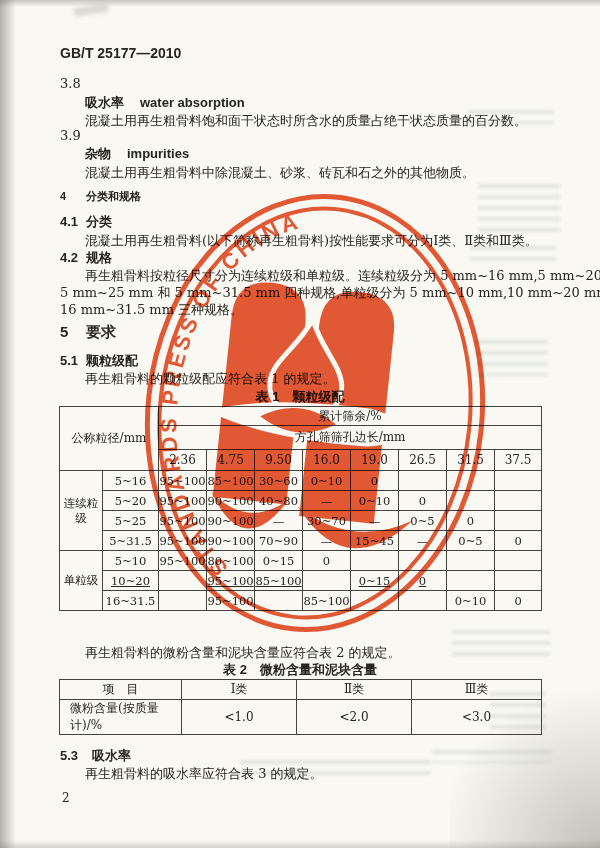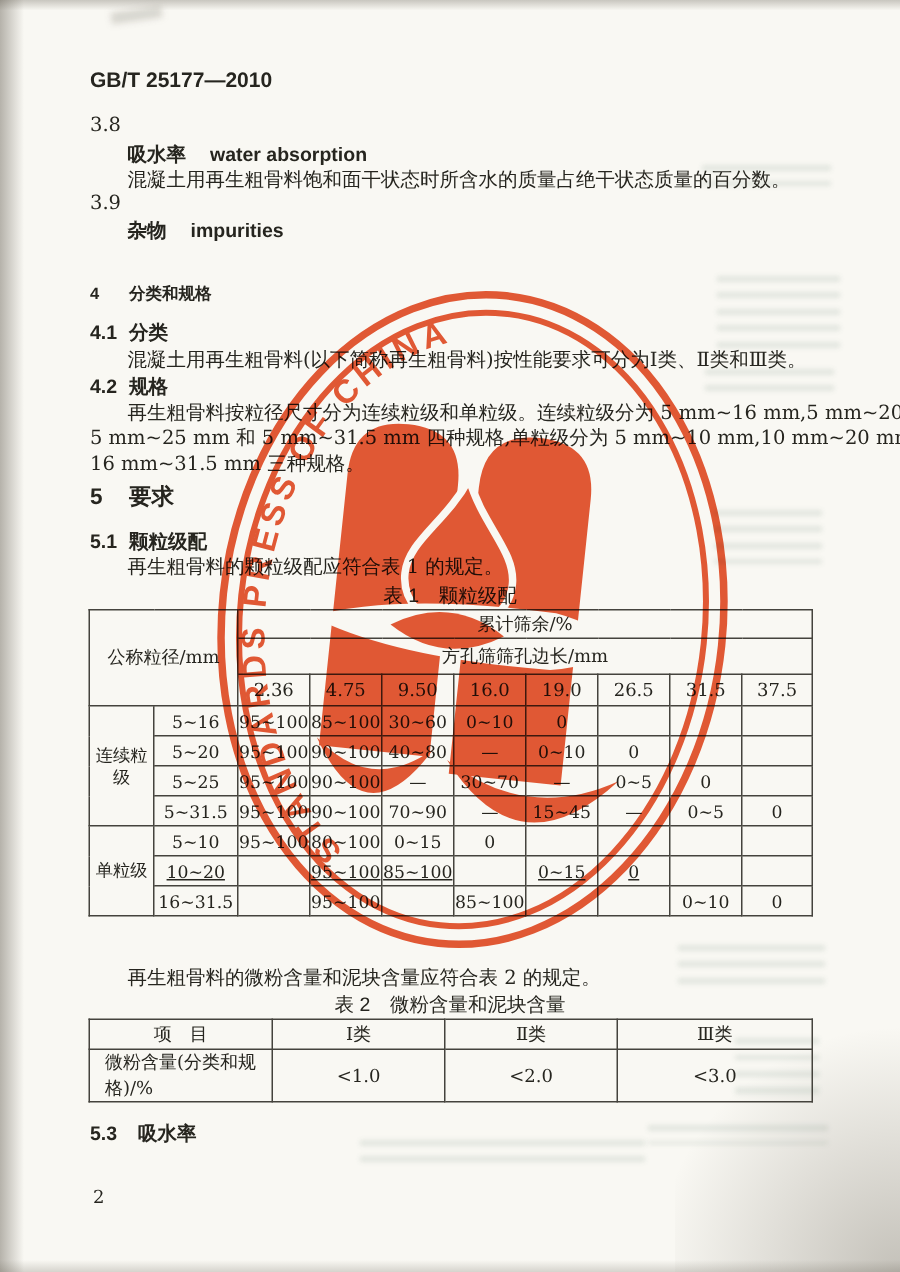--- a/index.html
+++ b/index.html
@@ -6,21 +6,21 @@
   .page{
     position:relative;width:600px;height:848px;margin:0 auto;
     background:#f9f8f3;overflow:hidden;
     font-family:"DejaVu Serif","Liberation Serif",serif;color:#26251f;
   }
   .txt{position:absolute;white-space:nowrap;font-size:13px;line-height:15px;}
   .head{font-family:"Liberation Sans","DejaVu Sans",sans-serif;font-weight:bold;}
   .num{display:inline-block;min-width:26px;}
   .termgap{display:inline-block;width:16px;}
   .caption{position:absolute;left:59px;width:482px;text-align:center;
-    font-family:"Liberation Sans","DejaVu Sans",sans-serif;font-weight:normal;font-size:13px;}
+    font-family:"Liberation Sans","DejaVu Sans",sans-serif;font-weight:bold;font-size:13px;}
   table{border-collapse:collapse;table-layout:fixed;position:absolute;background:transparent;}
   td{border:1px solid #45433d;text-align:center;padding:0;
      font-size:11.5px;font-family:"DejaVu Serif","Liberation Serif",serif;color:#26251f;overflow:hidden;}
   .t1 td.hdr{font-size:12px;}
   .t2 td{font-size:12px;}
   .t2 td.item{text-align:left;padding-left:10px;}
   .stamp{position:absolute;left:115px;top:172px;width:410px;height:478px;
      mix-blend-mode:multiply;opacity:.95;pointer-events:none;z-index:5;}
   .smudge{position:absolute;filter:blur(1.6px);opacity:.85;pointer-events:none;
      background:repeating-linear-gradient(180deg,rgba(137,158,146,.24) 0 4px,rgba(137,158,146,0) 4px 11px);}
@@ -60,20 +60,21 @@
   <div class="txt" style="left:60px;top:76px">3.8</div>
   <div class="txt" style="left:85px;top:95px">
     <span class="head">吸水率</span><span class="termgap"></span><span class="head">water absorption</span>
   </div>
   <div class="txt" style="left:85px;top:113px">混凝土用再生粗骨料饱和面干状态时所含水的质量占绝干状态质量的百分数。</div>
 
   <div class="txt" style="left:60px;top:128px">3.9</div>
   <div class="txt" style="left:85px;top:146px">
     <span class="head">杂物</span><span class="termgap"></span><span class="head">impurities</span>
   </div>
+  <div class="txt" style="left:85px;top:165px">混凝土用再生粗骨料中除混凝土、砂浆、砖瓦和石之外的其他物质。</div>
 
   <div class="txt head" style="left:60px;top:189px;font-size:11px">
     <span class="num">4</span><span>分类和规格</span>
   </div>
 
   <div class="txt head" style="left:60px;top:214px">
     <span class="num">4.1</span><span>分类</span>
   </div>
   <div class="txt" style="left:85px;top:233px">混凝土用再生粗骨料(以下简称再生粗骨料)按性能要求可分为Ⅰ类、Ⅱ类和Ⅲ类。</div>
 
@@ -220,31 +221,32 @@
         <col style="width:130px">
       </colgroup>
     <tbody>
       <tr style="height:20px">
         <td>项　目</td>
         <td>Ⅰ类</td>
         <td>Ⅱ类</td>
         <td>Ⅲ类</td>
       </tr>
       <tr style="height:20px">
-        <td class="item">微粉含量(分类和规格)/%</td>
+        <td class="item">微粉含量(按质量计)/%</td>
         <td>&lt;1.0</td>
         <td>&lt;2.0</td>
         <td>&lt;3.0</td>
       </tr>
     </tbody>
   </table>
 
   <div class="txt head" style="left:60px;top:748px">
     <span class="num" style="min-width:32px">5.3</span><span>吸水率</span>
   </div>
+  <div class="txt" style="left:85px;top:766px">再生粗骨料的吸水率应符合表 3 的规定。</div>
 
   <div class="txt" style="left:62px;top:791px;font-size:12px">2</div>
 
   <svg class="stamp" viewBox="0 0 410 478" xmlns="http://www.w3.org/2000/svg">
     <g transform="rotate(6 200 241)">
       <ellipse cx="200" cy="241" rx="167" ry="217" fill="none" stroke="#e5512b" stroke-width="5"></ellipse>
       <ellipse cx="200" cy="241" rx="155" ry="205" fill="none" stroke="#e5512b" stroke-width="4"></ellipse>
       <path id="stamp-arc" d="M135.2 407 A 138 188 0 0 1 204.8 53.1" fill="none"></path>
       <text font-family="Liberation Sans, DejaVu Sans, sans-serif" font-size="22" font-weight="bold" fill="#e5512b" letter-spacing="3.2">
         <textPath href="#stamp-arc" startOffset="6">STANDARDS PRESS OF CHINA</textPath>

